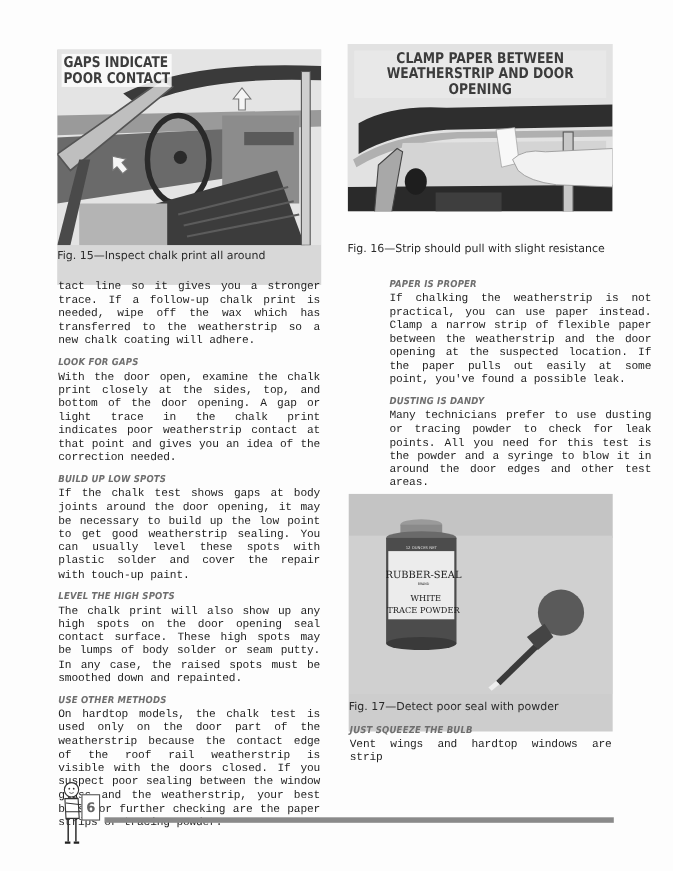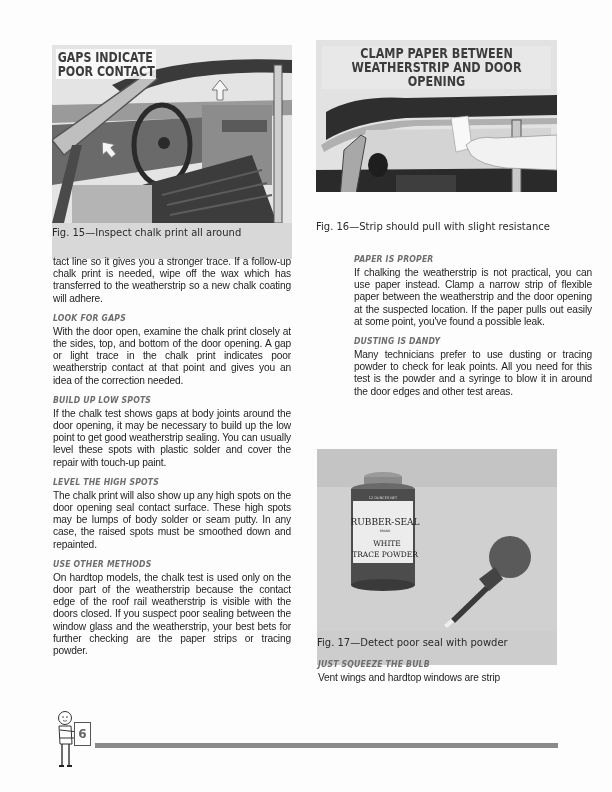--- a/index.html
+++ b/index.html
@@ -2,21 +2,21 @@
 <html><head>
 <meta charset="utf-8">
 <style>
   html, body { margin: 0; padding: 0; }
   body { width: 612px; height: 792px; background: #fdfdfd; position: relative; overflow: hidden; font-family: "DejaVu Serif", serif; color: #1e1e1e; }
   .abs { position: absolute; }
   .photo { position: absolute; background: #c9c9c9; overflow: hidden; }
   .caption { position: absolute; font-family: "DejaVu Sans", sans-serif; font-size: 10px; color: #2a2a2a; text-align: left; white-space: nowrap; }
   .col { position: absolute; width: 238px; }
   .head { font-family: "DejaVu Sans", sans-serif; font-weight: bold; font-style: italic; font-size: 8.6px; color: #6e6e6e; letter-spacing: 0.2px; margin: 8px 0 3px 0; transform: scaleX(0.9); transform-origin: left; white-space: nowrap; }
-  .para { font-family: Liberation Sans, sans-serif; font-size: 10.2px; line-height: 12.2px; text-align: justify; margin: 0; letter-spacing: -0.15px; }
+  .para { font-family: Liberation Mono, monospace; font-size: 10.2px; line-height: 12.2px; text-align: justify; margin: 0; letter-spacing: -0.15px; }
   .overlay-title { position: absolute; font-family: "DejaVu Sans", sans-serif; font-weight: bold; color: #3c3c3c; line-height: 1.05; transform-origin: left top; }
   .rule { position: absolute; background: #8a8a8a; }
 </style>
 </head>
 <body>
 
 <div class="photo" style="left:52px; top:45px; width:240px; height:214px; background:#d8d8d8;">
   <svg width="240" height="178" viewBox="0 0 240 178" style="position:absolute;left:0;top:0;">
     <rect x="0" y="0" width="240" height="178" fill="#e4e4e4"></rect>
 

